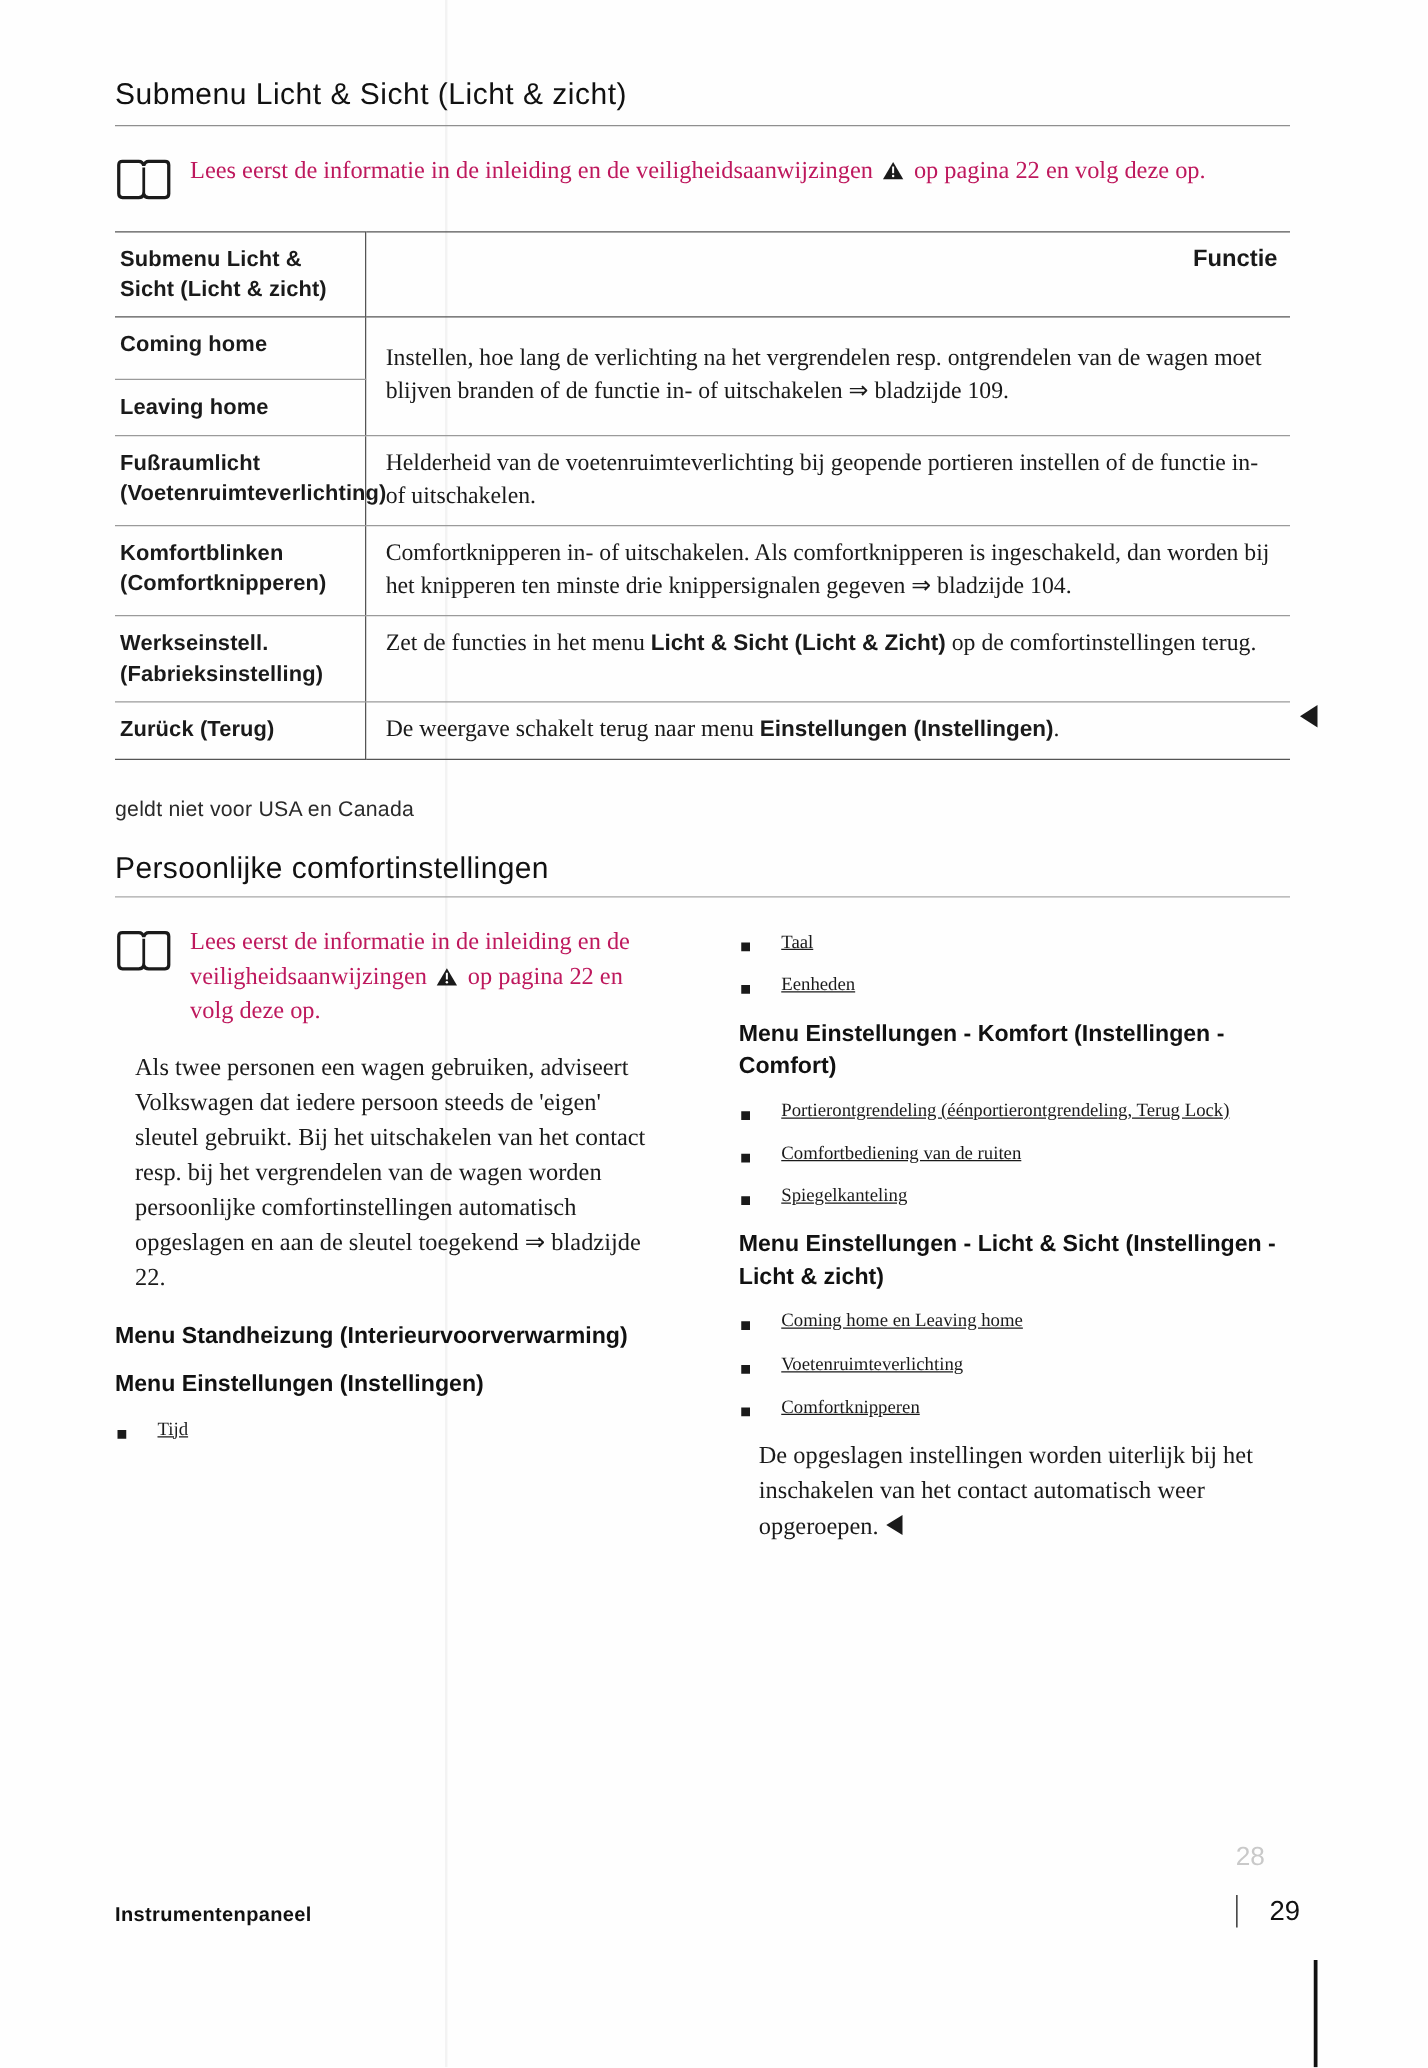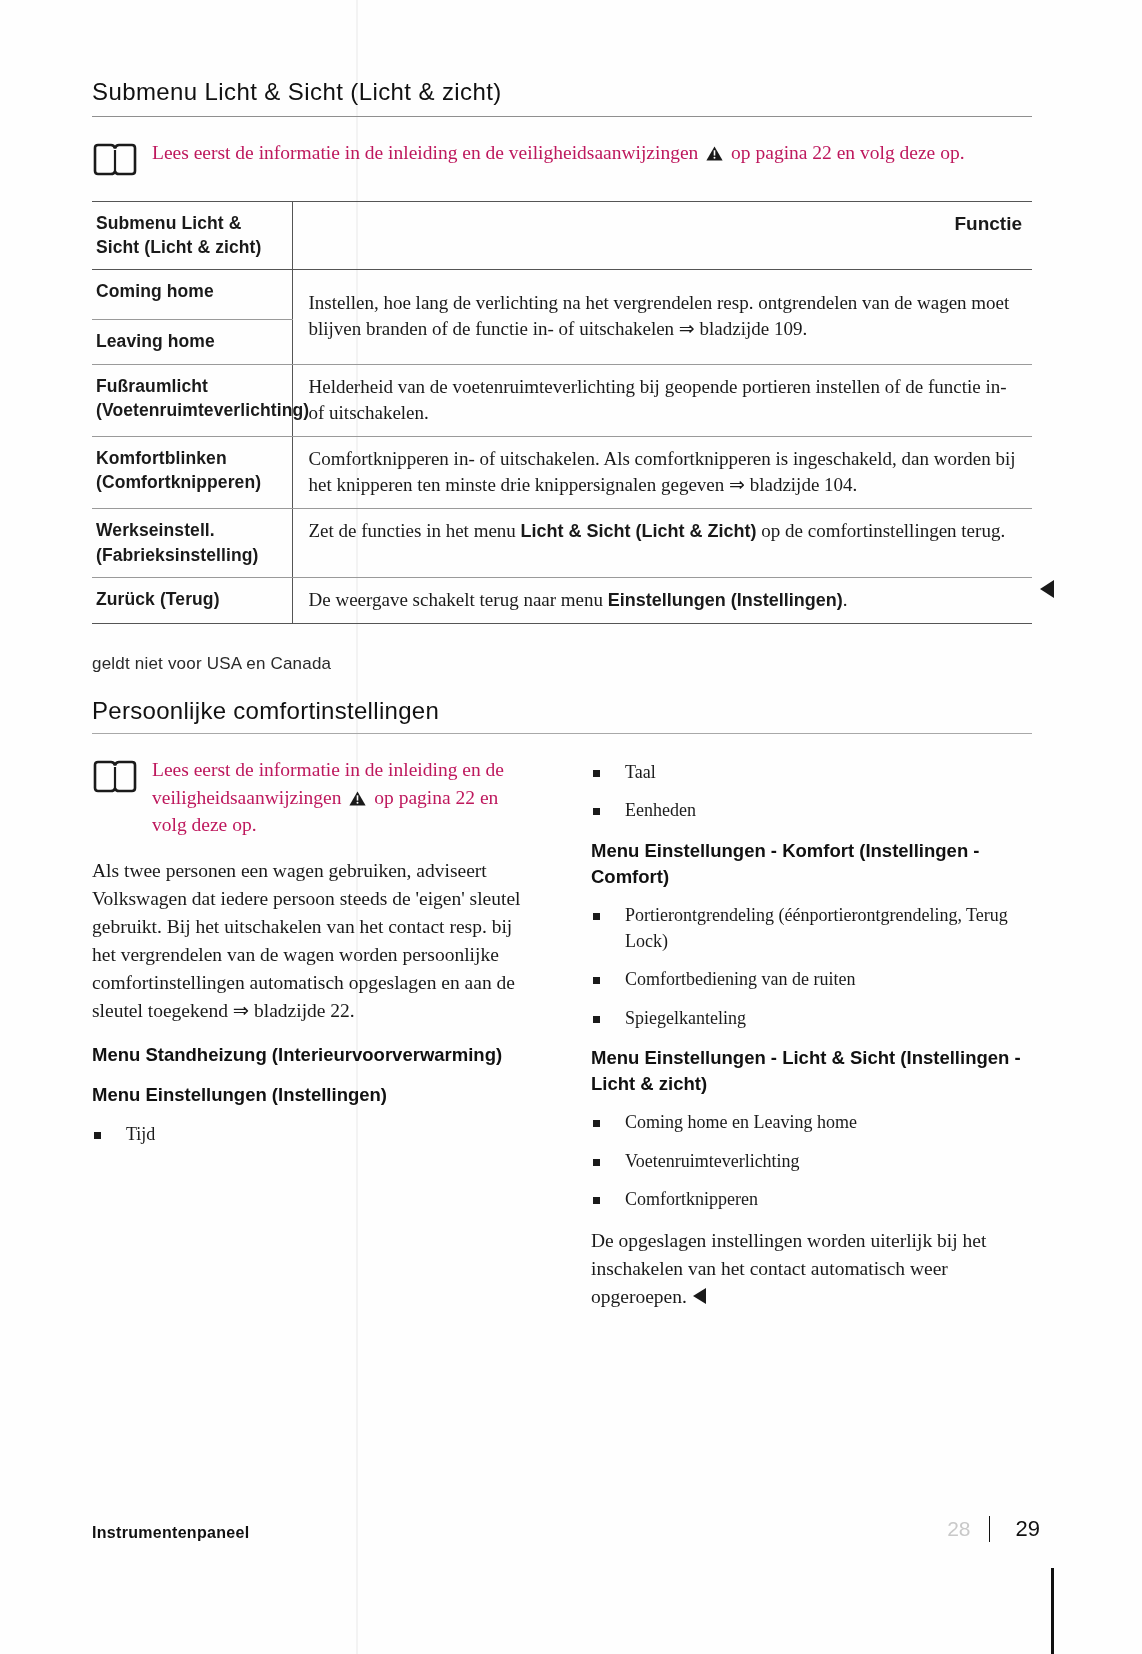--- a/index.html
+++ b/index.html
@@ -21,21 +21,21 @@
     position: absolute;
     top: 0;
     left: 356px;
     width: 2px;
     height: 1654px;
     background: rgba(0,0,0,0.045);
   }
   .content {
     position: absolute;
     left: 92px;
-    top: 78px;
+    top: 62px;
     width: 940px;
   }
 
   h1.section-title {
     font-family: "Liberation Sans", sans-serif;
     font-weight: 400;
     font-size: 24px;
     letter-spacing: 0.4px;
     margin: 0 0 10px 0;
     color: #111;
@@ -142,42 +142,43 @@
     display: flex;
     gap: 58px;
     margin-top: 22px;
   }
   .col {
     width: 441px;
   }
   p.body {
     font-size: 19.5px;
     line-height: 1.44;
-    margin: 0 0 17px 0;
+    margin: 0 0 17px 16px;
     text-align: left;
   }
   .sub-head {
     font-family: "Liberation Sans", sans-serif;
     font-weight: 700;
     font-size: 18.5px;
     line-height: 1.38;
     margin: 0 0 14px 0;
     color: #111;
   }
   ul.bullets {
     list-style: none;
     margin: 0 0 14px 0;
     padding: 0;
   }
   ul.bullets li {
     position: relative;
     padding-left: 34px;
-    font-size: 18px;
+    font-size: 15px;
     line-height: 1.42;
     margin-bottom: 13px;
+    text-decoration: underline;
   }
   ul.bullets li:before {
     content: "";
     position: absolute;
     left: 2px;
     top: 10px;
     width: 7px;
     height: 7px;
     background: #1a1a1a;
   }
@@ -205,20 +206,21 @@
     font-family: "Liberation Sans", sans-serif;
     font-weight: 700;
     font-size: 16px;
     letter-spacing: 0.3px;
     color: #111;
   }
   .pages {
     display: flex;
     align-items: baseline;
     gap: 18px;
+    flex-direction: column;
   }
   .page-num-faint {
     font-family: "Liberation Sans", sans-serif;
     font-size: 21px;
     color: #c9c9c9;
   }
   .page-num {
     font-family: "Liberation Sans", sans-serif;
     font-size: 22px;
     color: #111;

